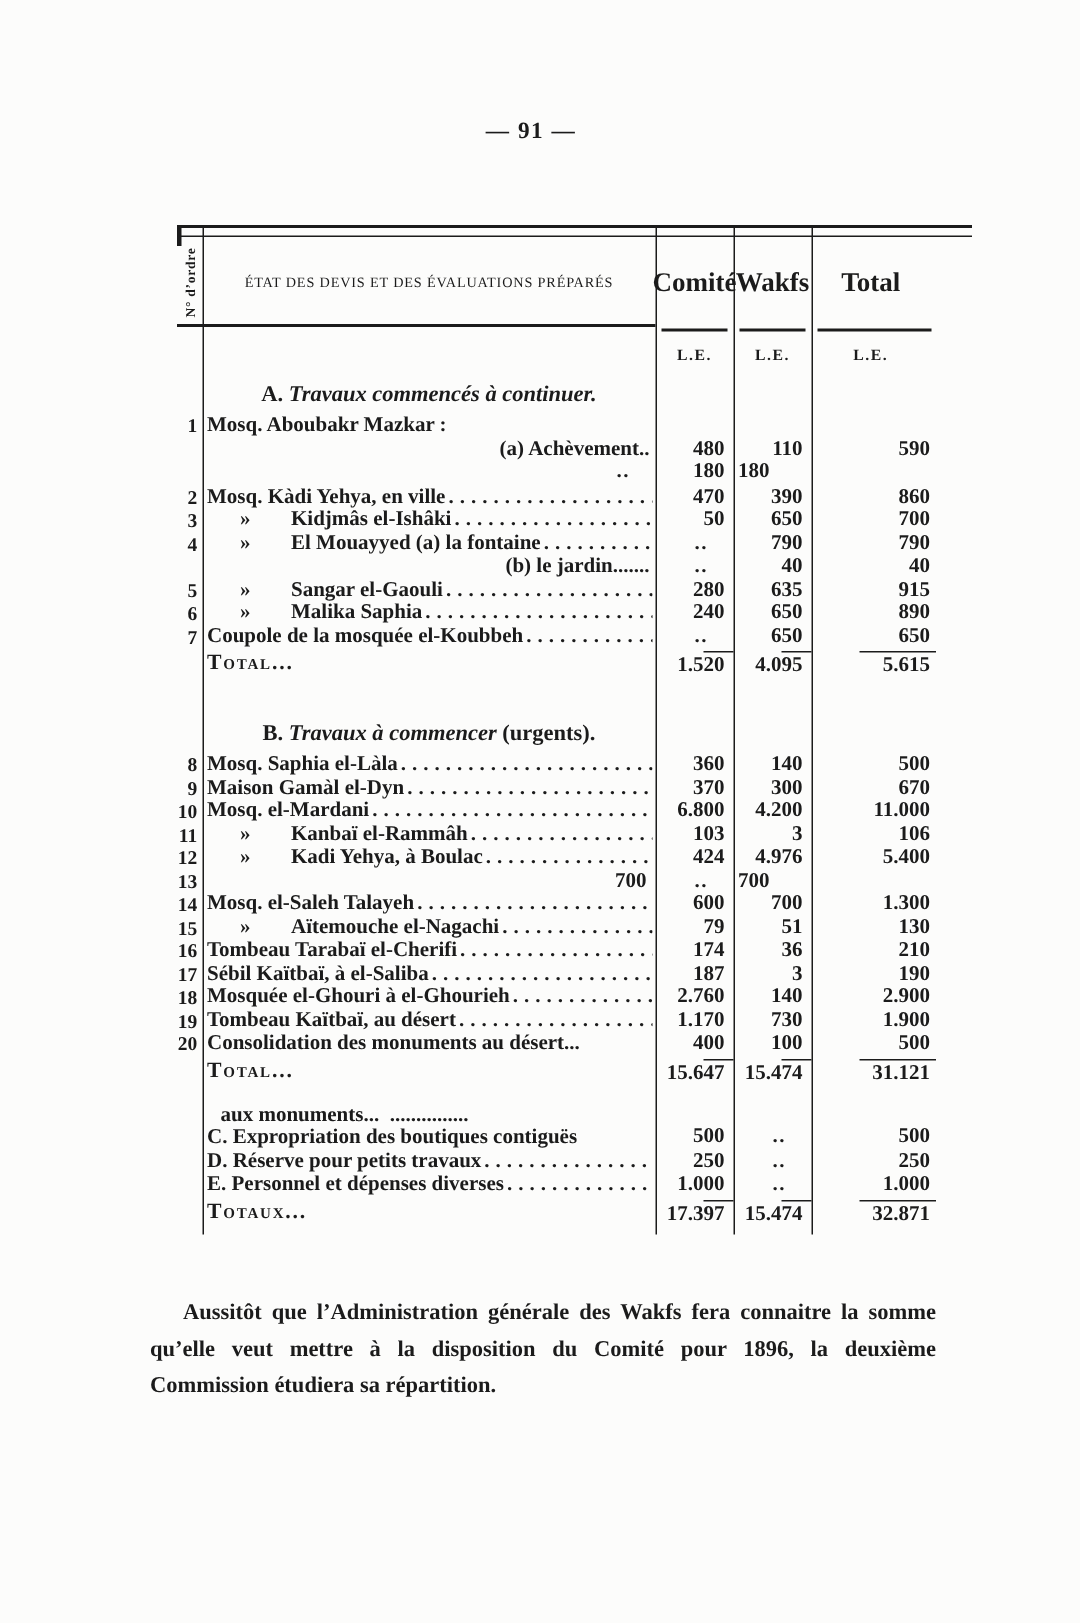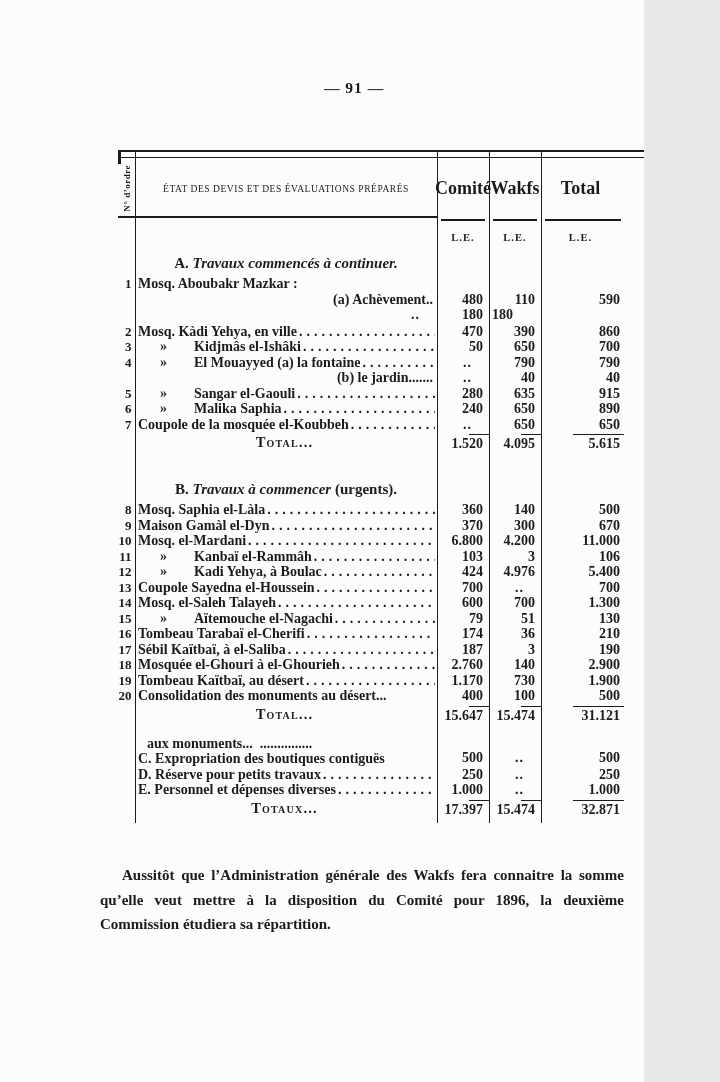--- a/index.html
+++ b/index.html
@@ -1,17 +1,17 @@
 <!DOCTYPE html>
 <html><head>
 <meta charset="utf-8">
 <style>
   :root{ --ink:#1b1b1b; --paper:#fcfcfb; }
   html,body{margin:0;padding:0;background:#e8e8e6;}
-  .page{position:relative;width:644px;height:1082px;background:var(--paper);overflow:hidden;
+  .page{position:relative;width:720px;height:1082px;background:var(--paper);overflow:hidden;
         font-family:"Liberation Serif","DejaVu Serif",serif;color:var(--ink);}
   
   .page-number{position:absolute;top:79px;left:0;width:708px;text-align:center;
                font-size:15.5px;font-weight:700;letter-spacing:1px;}
   
   .table-wrap{position:absolute;left:118px;top:150px;width:530px;padding-bottom:5px;}
   .double-rule{height:5px;border-top:2.5px solid var(--ink);border-bottom:1px solid var(--ink);}
   .cap{position:absolute;left:0;top:0;width:3px;height:14px;background:var(--ink);}
   .vline{position:absolute;top:2px;bottom:0;width:1.5px;background:var(--ink);}
   .vl-a{left:16.5px}.vl-b{left:318.5px}.vl-c{left:370.5px}.vl-d{left:422.5px}
@@ -49,21 +49,21 @@
   .line{white-space:pre;}
   .lblock{width:100%;}
   .lblock .l2{padding-left:9px;}
   
   .hrow{margin-top:3px;min-height:21px;line-height:21px;margin-bottom:2px;}
   .col-d.head{justify-content:center;font-size:15px;padding-left:0;}
   .hital{font-style:italic;}
   .hpre{white-space:pre;}
   
   .total-row{margin-top:2px;min-height:18px;line-height:17px;}
-  .tright{justify-content:center;padding-right:6px;}
+  .tright{justify-content:flex-start;padding-right:6px;}
   .tot-lab{font-variant:small-caps;letter-spacing:1.2px;font-size:14.5px;}
   .ovl{border-top:1.6px solid var(--ink);margin-left:32px;}
   .total-row .col-t.ovl{margin-right:24px;padding-right:4px;}
   .gap-lg{height:24px;}
   .gap-sm{height:12px;}
   
   .footer-par{position:absolute;top:863px;left:100px;width:524px;font-size:15px;font-weight:700;
               line-height:24.5px;text-align:justify;text-indent:22px;margin:0;}
 </style>
 </head>
@@ -279,24 +279,20 @@
             <span class="mark">»</span>
             <span class="lab">Kadi Yehya, à Boulac</span>
             <span class="leader"></span>
           </div>
           <span class="col-v col-c">424</span>
           <span class="col-v col-w">4.976</span>
           <span class="col-v col-t">5.400</span>
         </div>
         <div class="trow">
           <span class="col-n">13</span>
-          <div class="col-d">
-            <span class="lab">Coupole Sayedna el-Houssein</span>
-            <span class="leader"></span>
-          </div>
           <span class="col-v col-c">700</span>
           <span class="col-v col-w nil">..</span>
           <span class="col-v col-t">700</span>
         </div>
         <div class="trow">
           <span class="col-n">14</span>
           <div class="col-d">
             <span class="lab">Mosq. el-Saleh Talayeh</span>
             <span class="leader"></span>
           </div>

